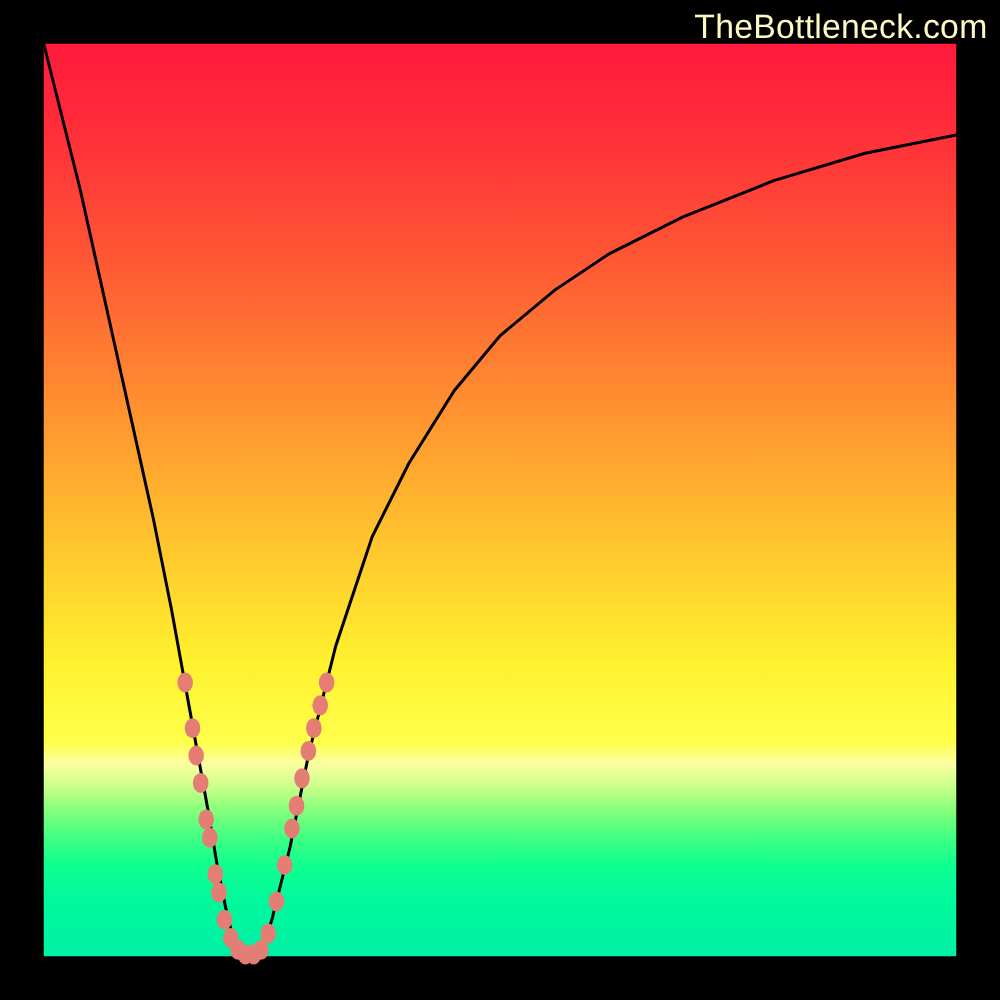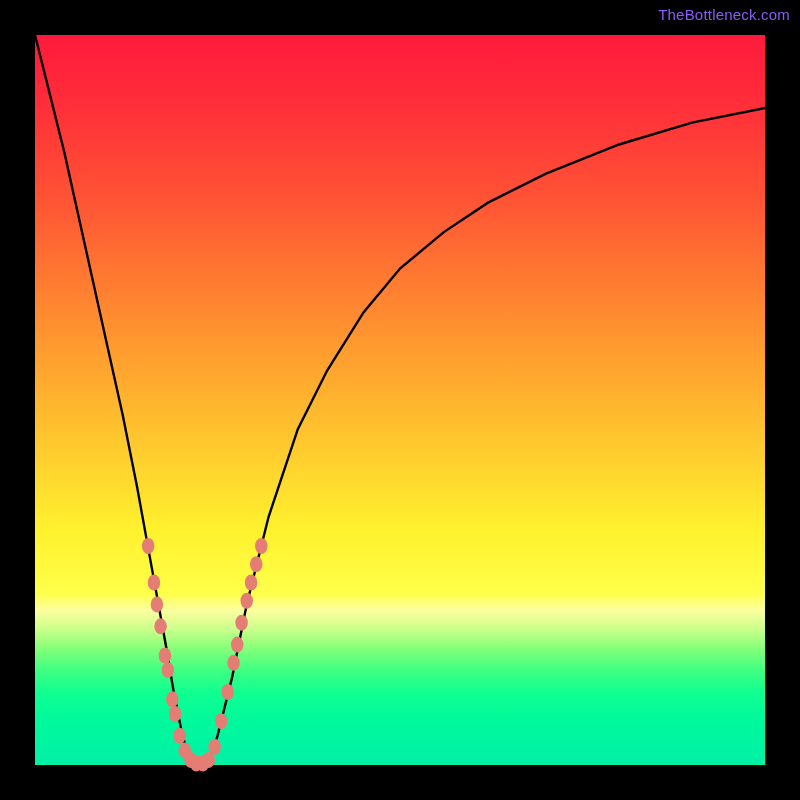--- a/index.html
+++ b/index.html
@@ -39,22 +39,22 @@
       #40ff82 87%,
       #10ff90 90%,
       #00f99c 94%,
       #00f0a6 100%
     );
   }
   .watermark {
     position: absolute;
     top: 6px;
     right: 10px;
-    color: #8b5cf6;
-    font-size: 15px;
+    color: #fef9c3;
+    font-size: 27px;
     font-weight: 500;
     letter-spacing: 0.2px;
     font-family: Arial, sans-serif;
   }
   svg.curve {
     position: absolute;
     left: 0;
     top: 0;
     width: 730px;
     height: 730px;

